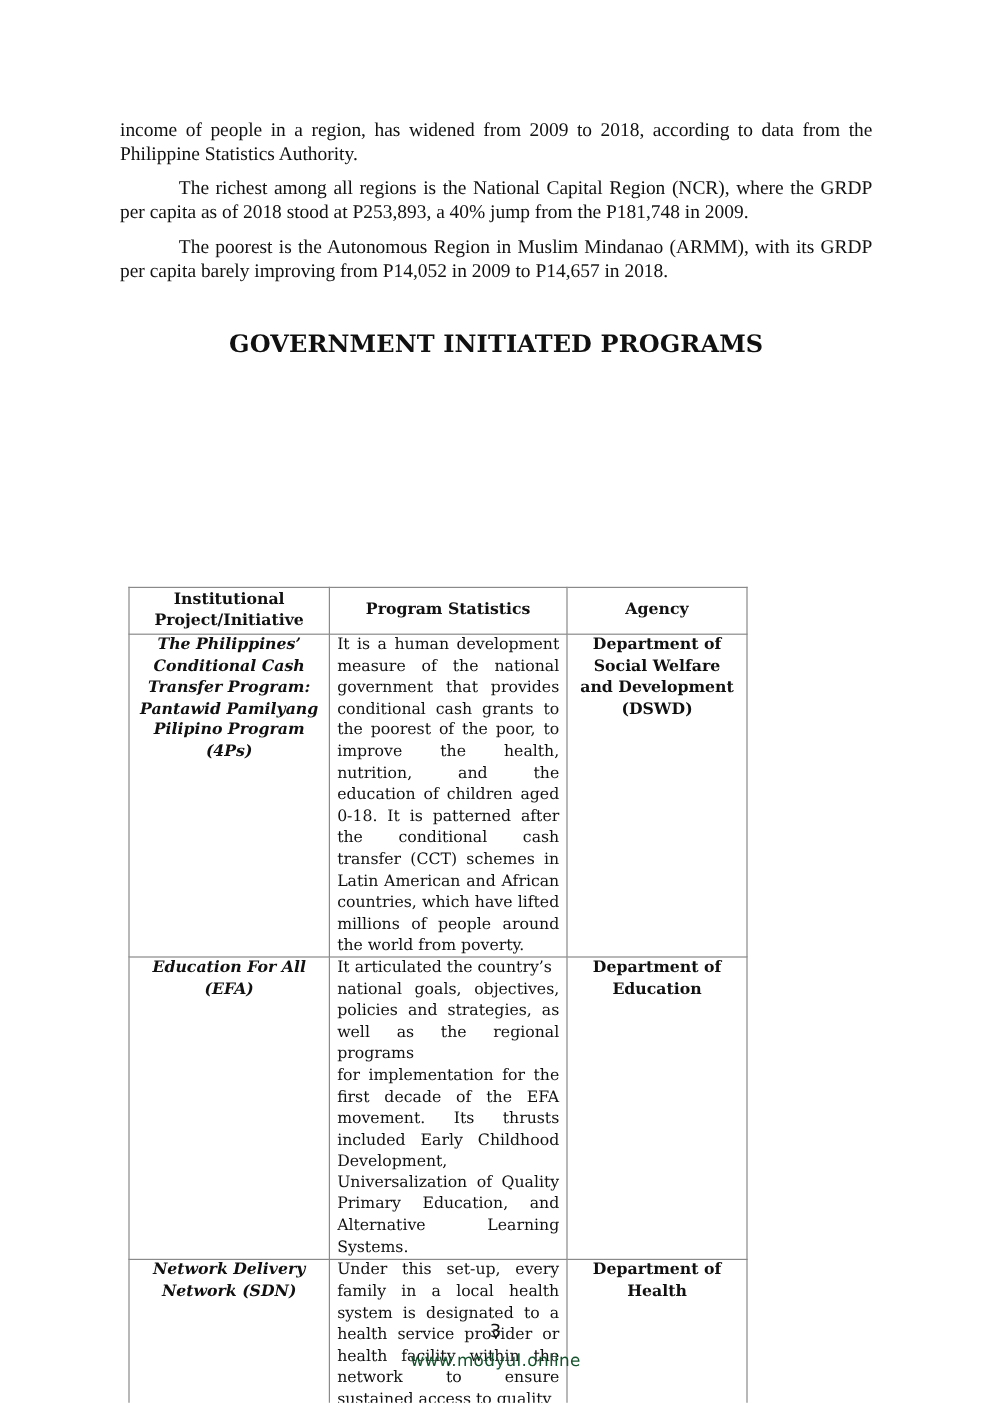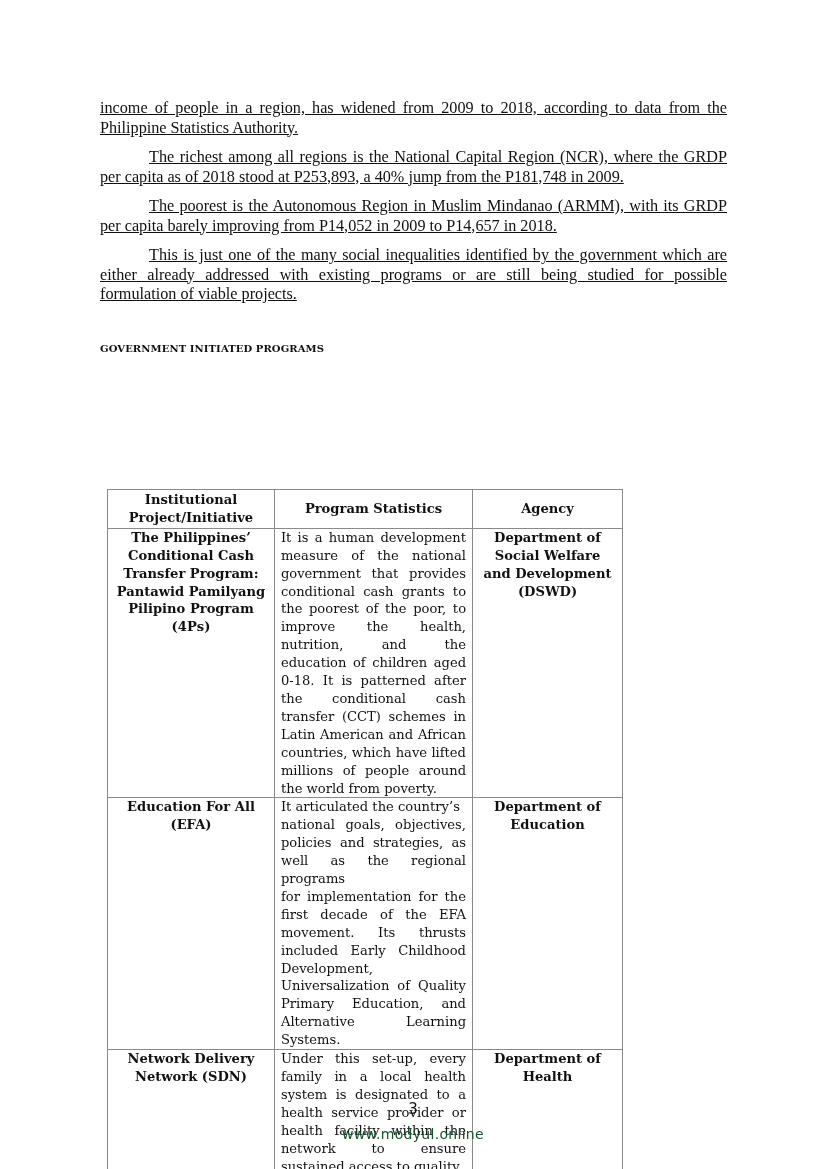--- a/index.html
+++ b/index.html
@@ -20,29 +20,29 @@
       left: 100px;
       top: 99px;
       width: 627px;
     }
     .para {
       font-family: "Liberation Serif", serif;
       font-size: 16.2px;
       line-height: 19.5px;
       text-align: justify;
       margin: 0 0 10px 0;
-      text-decoration: underline;
     }
     .para.indent { text-indent: 49px; }
     .heading {
       font-family: "DejaVu Serif", serif;
       font-weight: bold;
-      font-size: 10px;
+      font-size: 20px;
       margin: 38px 0 10px 0;
       letter-spacing: 0.1px;
+      text-align: center;
     }
     table.programs {
       position: absolute;
       left: 107px;
       top: 489px;
       width: 516px;
       border-collapse: collapse;
       font-family: "DejaVu Serif", serif;
       font-size: 13.1px;
       line-height: 17.9px;
@@ -58,20 +58,21 @@
       vertical-align: middle;
       padding-top: 1px;
       padding-bottom: 1px;
     }
     .col1 { width: 180px; }
     .col2 { width: 232px; }
     .col3 { width: 168px; }
     td.project {
       text-align: center;
       font-weight: bold;
+      font-style: italic;
     }
     td.desc {
       text-align: justify;
       text-align-last: left;
     }
     td.agency {
       text-align: center;
       font-weight: bold;
       margin-top: 48px;
     }
@@ -97,21 +98,20 @@
       letter-spacing: 0.3px;
     }
   </style>
 </head>
 <body>
 
 <div class="page">
   <p class="para">income of people in a region, has widened from 2009 to 2018, according to data from the Philippine Statistics Authority.</p>
   <p class="para indent">The richest among all regions is the National Capital Region (NCR), where the GRDP per capita as of 2018 stood at P253,893, a 40% jump from the P181,748 in 2009.</p>
   <p class="para indent">The poorest is the Autonomous Region in Muslim Mindanao (ARMM), with its GRDP per capita barely improving from P14,052 in 2009 to P14,657 in 2018.</p>
-  <p class="para indent">This is just one of the many social inequalities identified by the government which are either already addressed with existing programs or are still being studied for possible formulation of viable projects.</p>
 
   <h2 class="heading">GOVERNMENT INITIATED PROGRAMS</h2>
 </div>
 
 <table class="programs">
   <colgroup>
     <col class="col1">
     <col class="col2">
     <col class="col3">
   </colgroup>

